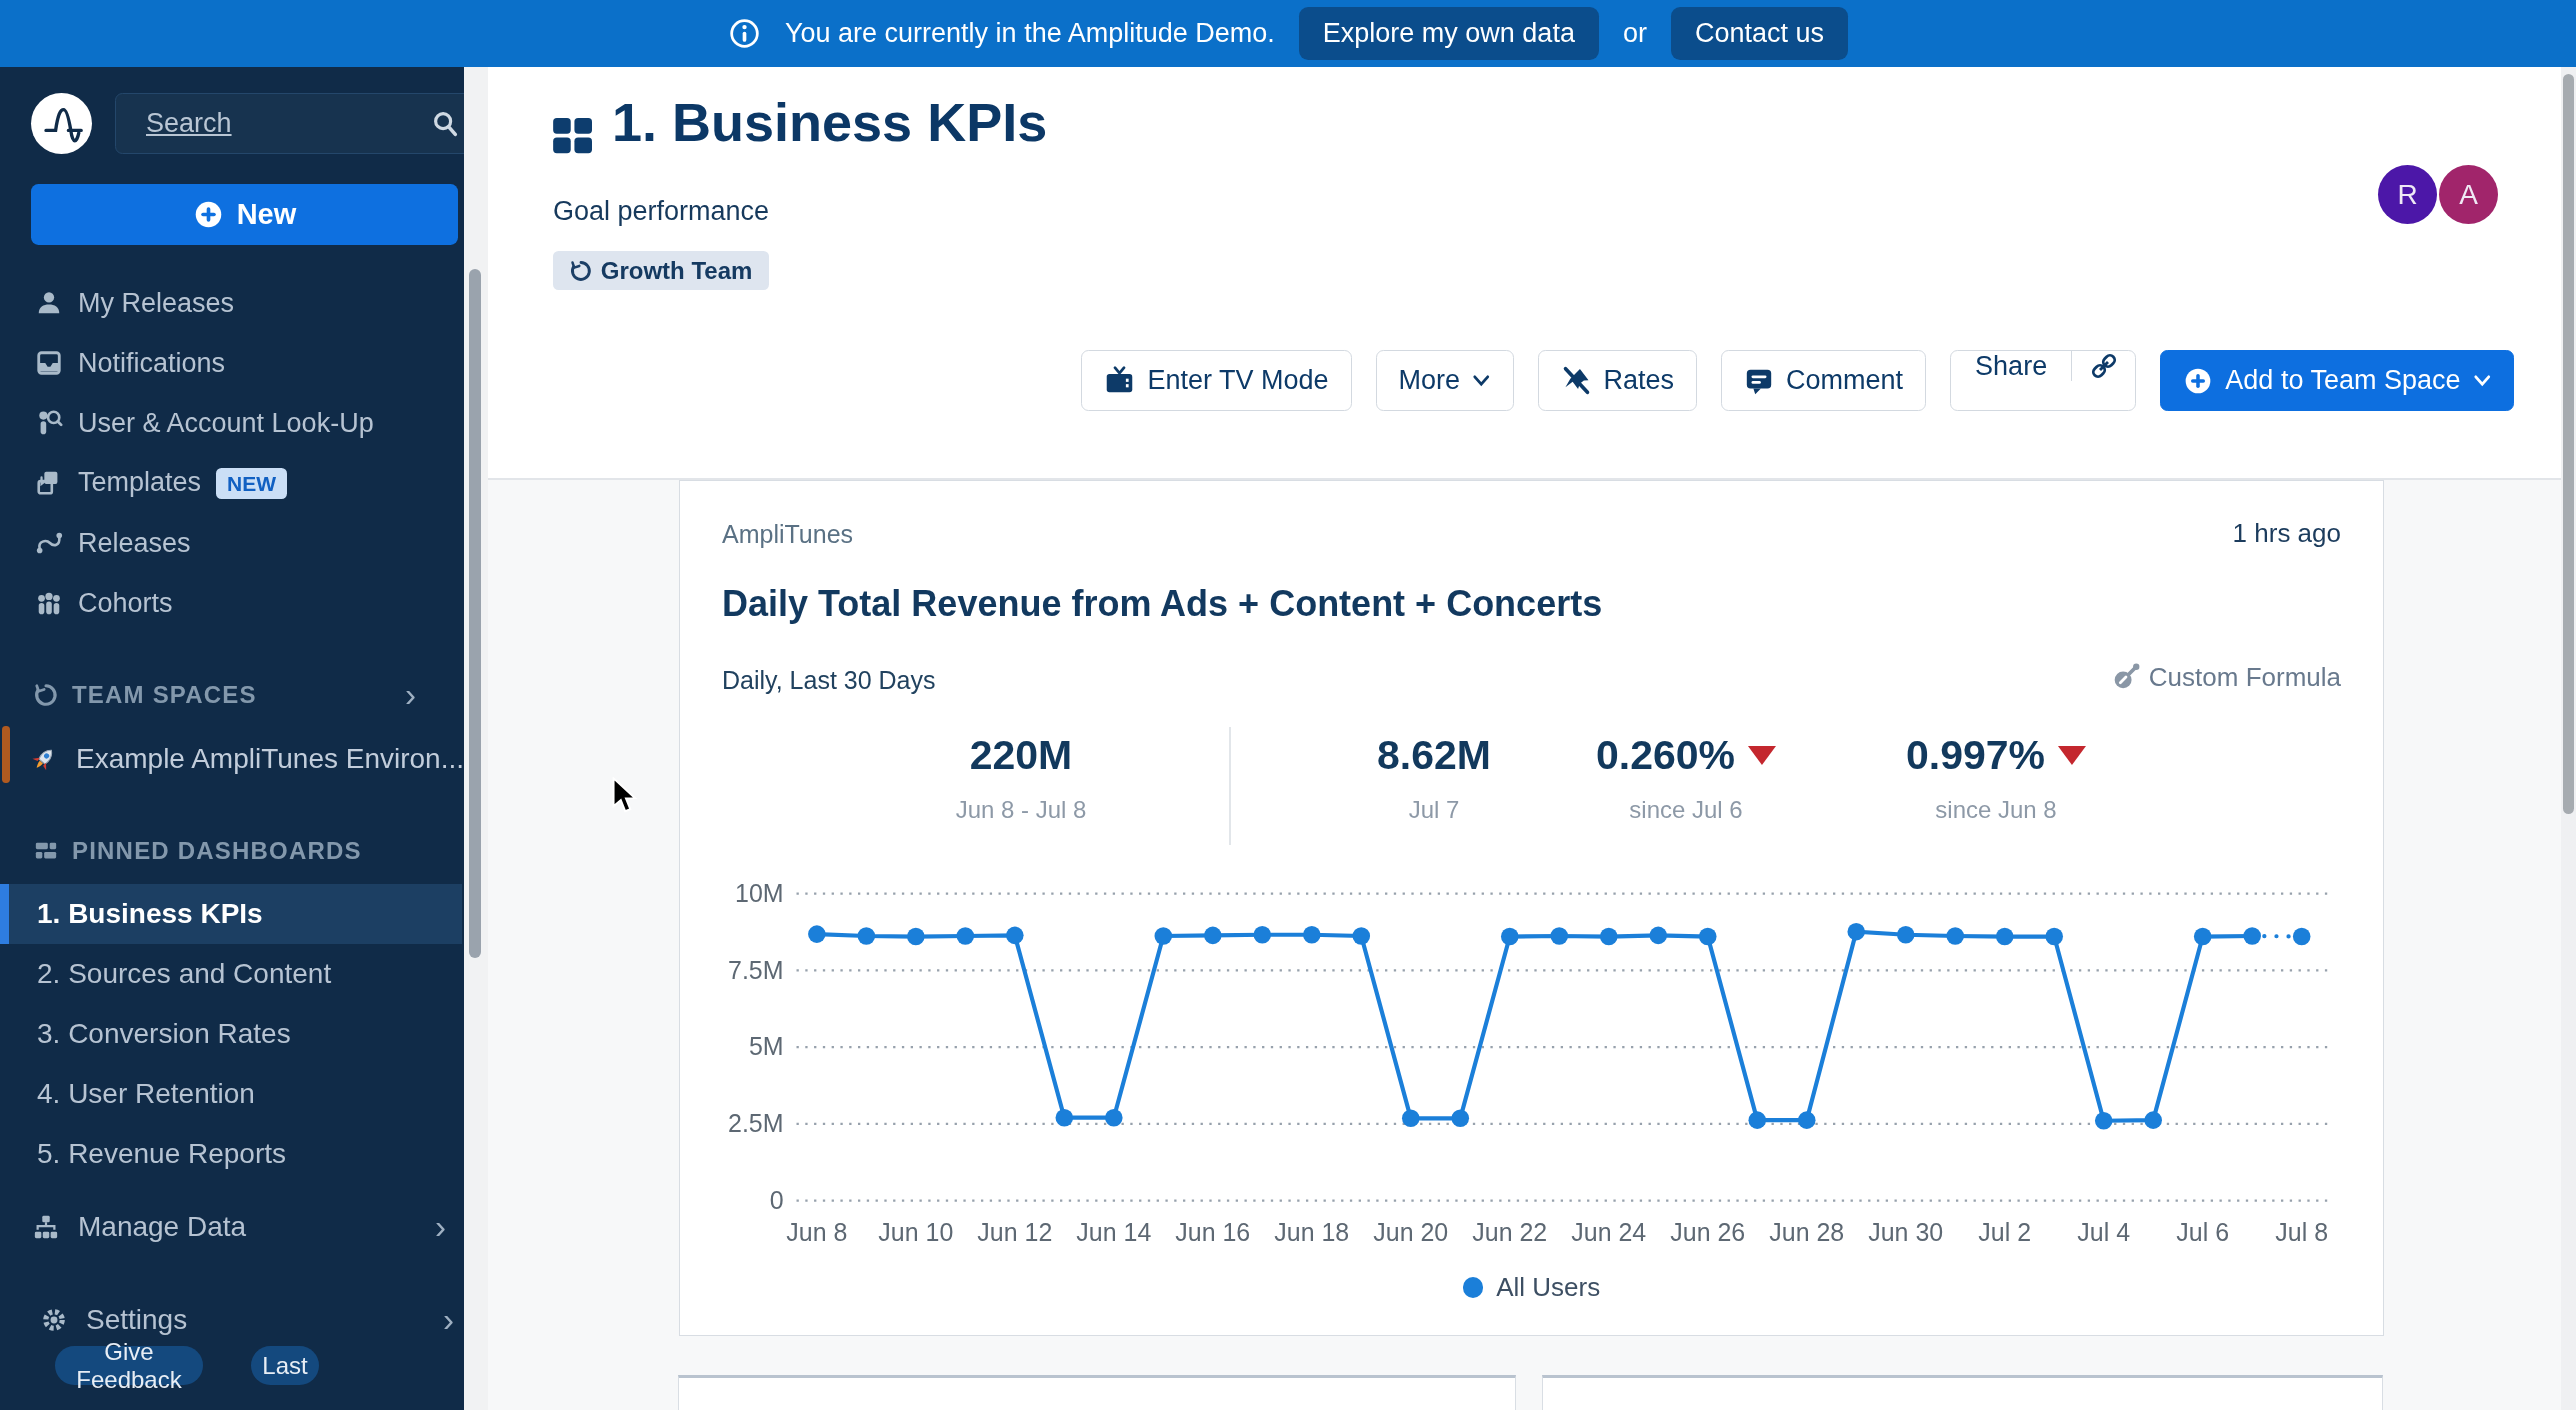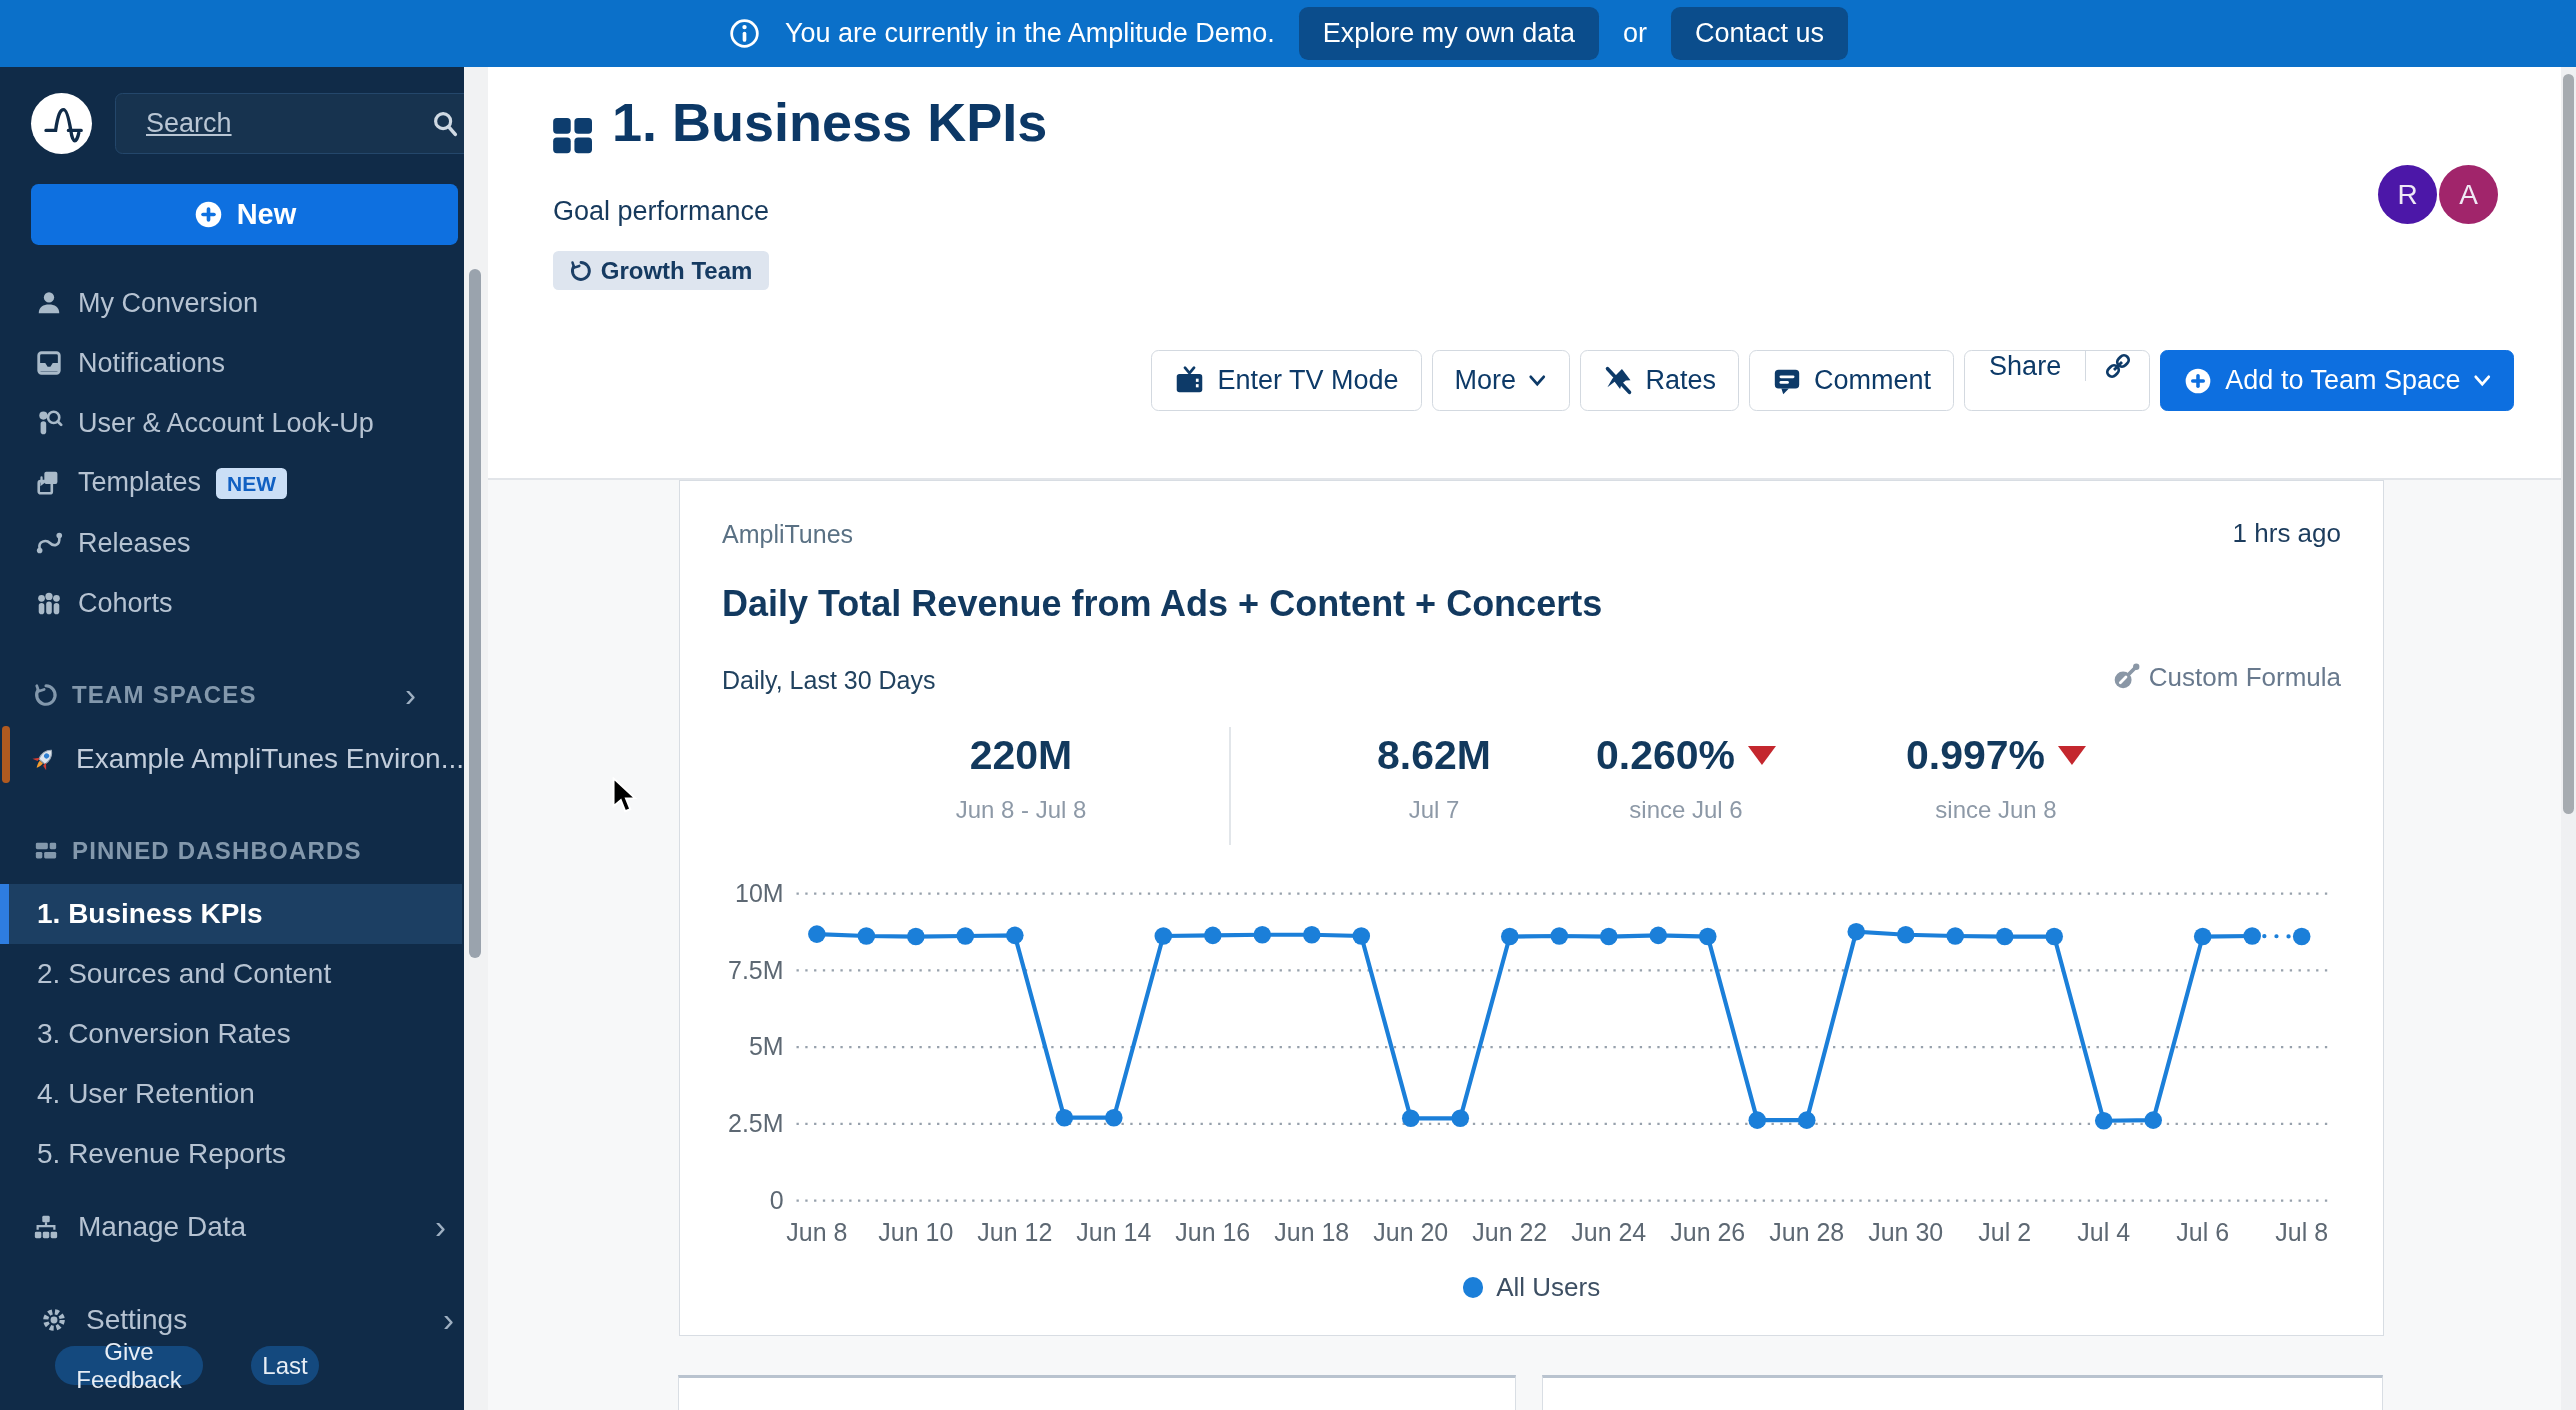--- a/index.html
+++ b/index.html
@@ -51,21 +51,21 @@
   .hdr-divider { position:absolute; left:488px; top:478px; width:2073px; height:1.8px; background:#e2e5e9; }
   .page-title { position:absolute; left:612px; top:91px; font-size:54px; font-weight:700; color:#0c3866; }
   .page-sub { position:absolute; left:553px; top:196px; font-size:27px; color:#16395c; }
   .chip { position:absolute; left:553px; top:251px; height:39px; background:#dee5ef; border-radius:5.5px;
     display:inline-flex; align-items:center; gap:9.2px; padding:0 16.6px; cursor:pointer; }
   .chip span { font-size:24px; font-weight:600; color:#153a61; }
   .avatar { position:absolute; top:165px; width:59px; height:59px; border-radius:50%; color:#efe9f5;
     font-size:28px; display:flex; align-items:center; justify-content:center; cursor:pointer; }
   .av-r { left:2378px; background:#4c17a8; }
   .av-a { left:2439px; background:#a1256b; z-index:2; }
-  .toolbar { position:absolute; top:350px; right:62px; display:flex; gap:10px; align-items:center; z-index:5; }
+  .toolbar { position:absolute; top:350px; right:62px; display:flex; gap:24px; align-items:center; z-index:5; }
   .tbtn { background:#fff; border:0.9px solid #d3d9e0; border-radius:7.4px; height:61px; padding:0 22px;
     font-size:27px; color:#0d3a68; font-family:inherit; display:flex; align-items:center; gap:12px; cursor:pointer; }
   .tgroup { display:flex; background:#fff; border:0.9px solid #d3d9e0; border-radius:7.4px; height:61px; align-items:flex-start; }
   .tseg { display:flex; align-items:center; padding:0 24px; font-size:27px; color:#0d3a68; cursor:pointer; }
   .tseg.link { border-left:0.9px solid #d3d9e0; padding:0 16.6px; }
   .tbtn.primary { background:#0d6fe0; border-color:#0d6fe0; color:#fff; }
 
   
   .card { position:absolute; left:679px; top:480px; width:1705px; height:856px; background:#fff;
     border:0.9px solid #d8dde3; }
@@ -145,21 +145,21 @@
   </button>
 
   <div class="nav">
     <div class="nav-row">
       <span class="nav-ic">
         <svg width="28" height="28" viewBox="0 0 30 30">
             <circle cx="15" cy="9" r="5.5" fill="#a9bac9"></circle>
             <path d="M4 26 C4 19 9 16.5 15 16.5 C21 16.5 26 19 26 26 Z" fill="#a9bac9"></path>
           </svg>
       </span>
-      <span class="nav-lb">My Conversion</span>
+      <span class="nav-lb">My Releases</span>
     </div>
     <div class="nav-row">
       <span class="nav-ic">
         <svg width="28" height="28" viewBox="0 0 30 30">
             <rect x="4" y="4" width="22" height="22" rx="3" fill="none" stroke="#a9bac9" stroke-width="3"></rect>
             <path d="M5 15 h6 l2.5 4 h3 l2.5-4 h6 v9 h-20 Z" fill="#a9bac9"></path>
           </svg>
       </span>
       <span class="nav-lb">Notifications</span>
     </div>

